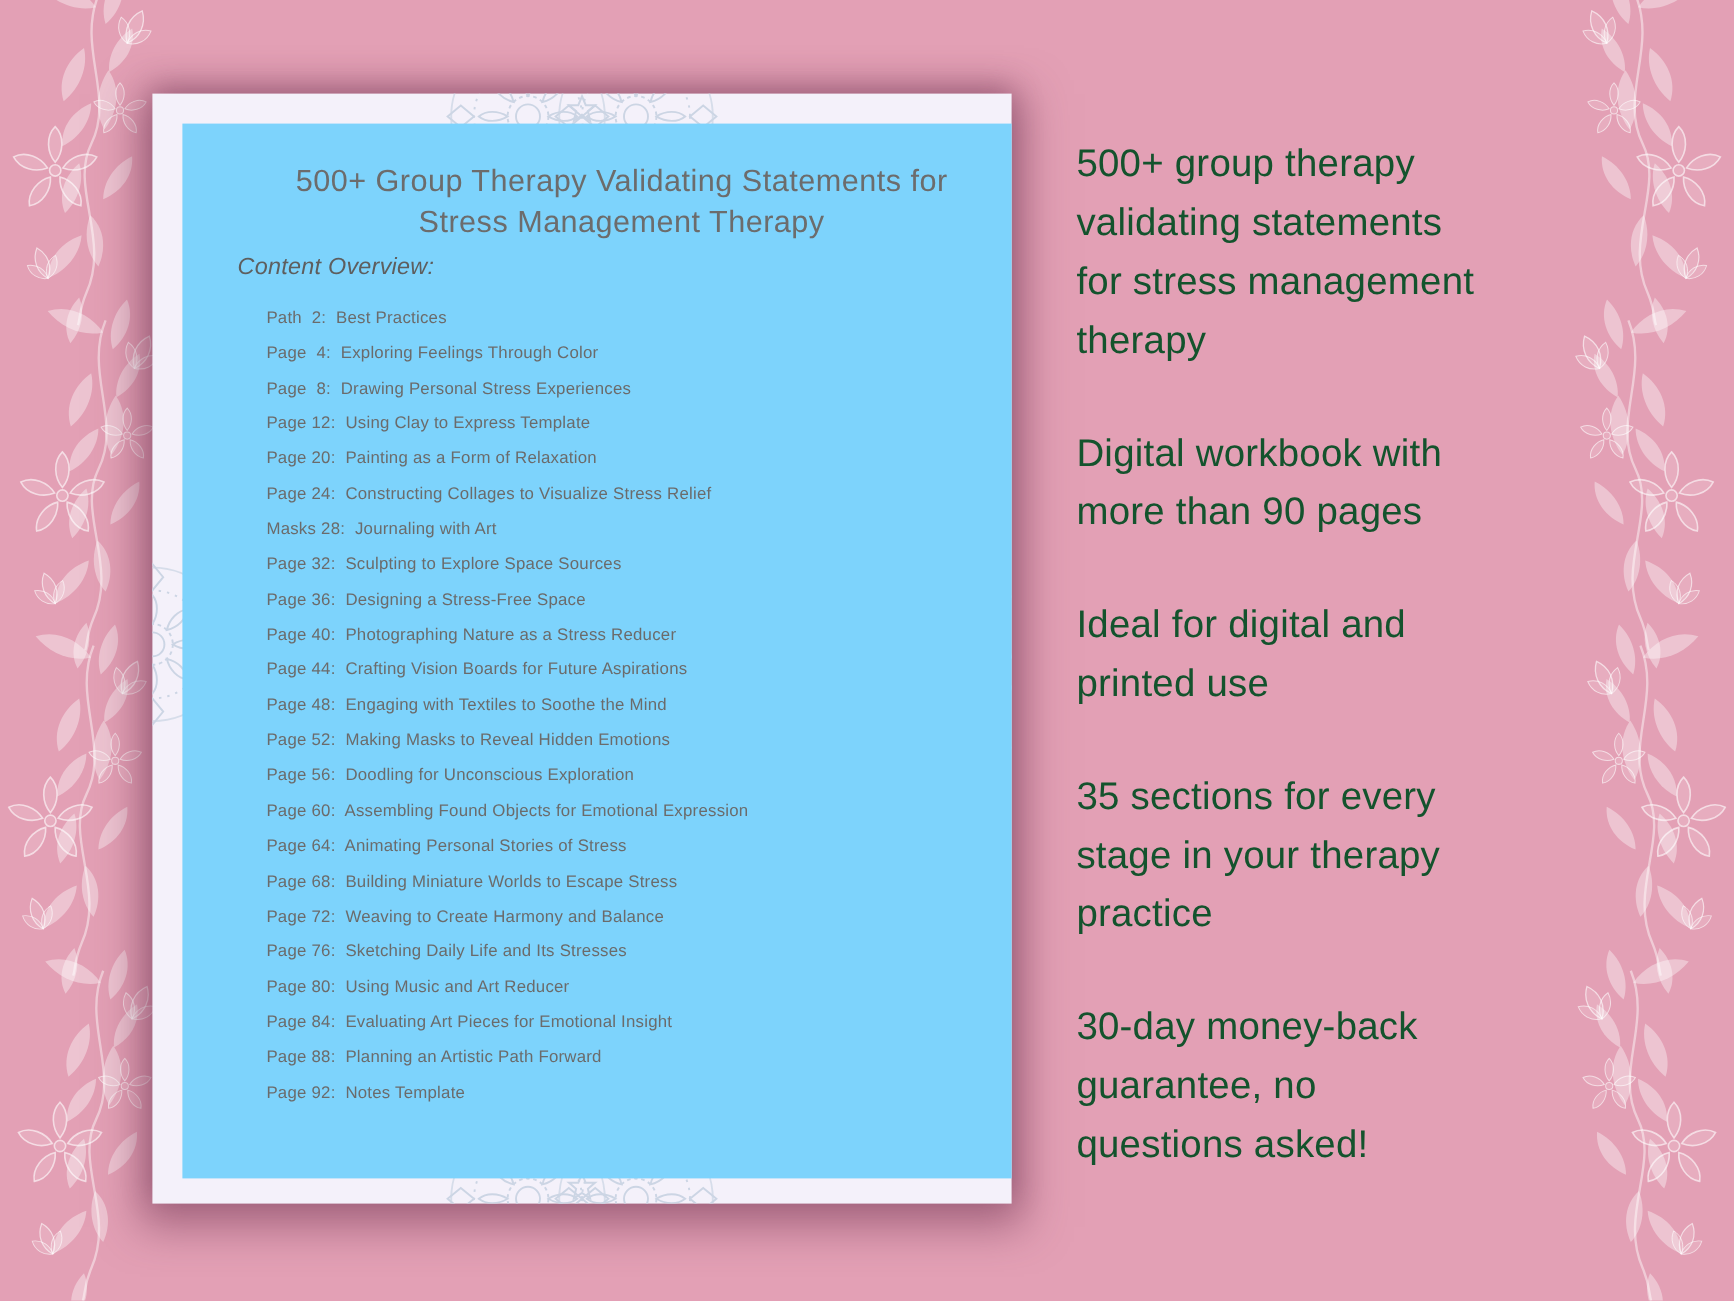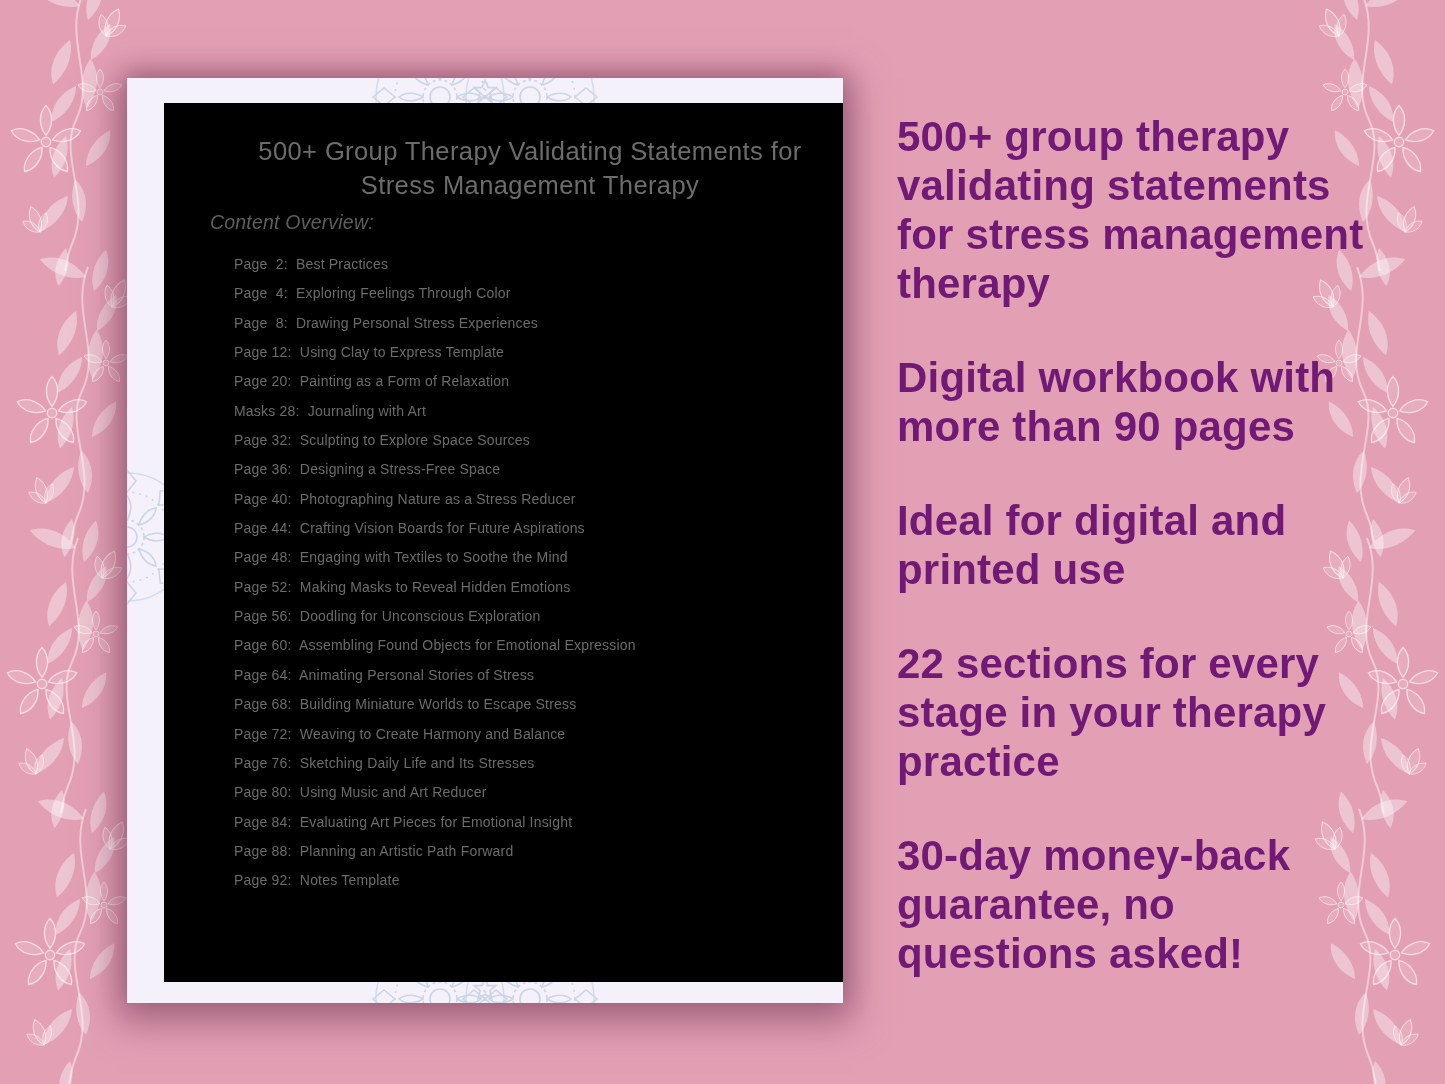--- a/index.html
+++ b/index.html
@@ -19,22 +19,22 @@
   .card{
     position:absolute;left:127px;top:78px;width:716px;height:925px;
     background:#f4f1fa;
     box-shadow:0 10px 34px 10px rgba(110,50,80,0.5), 0 -6px 22px rgba(110,50,80,0.35);
     overflow:hidden;
   }
   .mandala{position:absolute;z-index:1;color:#ccd5e4;}
   .star{position:absolute;z-index:1;color:#ccd5e4;}
 
   .page{
-    position:absolute;left:37px;top:25px;width:732px;height:879px;
-    background:#000000;z-index:2;
+    position:absolute;left:25px;top:25px;width:732px;height:879px;
+    background:#7dd3fc;z-index:2;
   }
   .doc-title{
     position:absolute;top:31px;left:0;width:100%;
     margin:0;text-align:center;
     font-size:25.5px;line-height:34px;font-weight:400;
     letter-spacing:0.4px;color:#6c6c6c;
     white-space:pre-line;
   }
   .overview{
     position:absolute;top:108px;left:46px;
@@ -43,22 +43,22 @@
   .toc{position:absolute;top:147px;left:70px;}
   .toc-row{
     font-size:14px;line-height:29.35px;color:#6b6b6b;
     letter-spacing:0.2px;white-space:pre;
   }
 
   
   .marketing{position:absolute;left:897px;top:112px;width:480px;}
   .mk-p{
     margin:0 0 45px 0;
-    font-size:42px;line-height:49px;font-weight:700;
-    color:#701a75;letter-spacing:0.2px;
+    font-size:32px;line-height:49px;font-weight:400;
+    color:#14532d;letter-spacing:0.2px;
     white-space:pre-line;
   }
 </style>
 </head>
 <body>
 
 <svg width="0" height="0" style="position:absolute" aria-hidden="true">
   <defs>
     <path id="leaf" d="M0,0 C3,-14 15,-26 31,-30 C29,-14 16,-3 0,0 Z"></path>
     <g id="flower5">
@@ -161,25 +161,26 @@
     </svg>
   <svg class="mandala" style="left:658px;top:412px" width="140" height="140" viewBox="-70 -70 140 140">
       <use href="#mandala-sym"></use>
     </svg>
 
   <div class="page">
     <h1 class="doc-title">500+ Group Therapy Validating Statements for
 Stress Management Therapy</h1>
     <div class="overview">Content Overview:</div>
     <div class="toc">
-        <div class="toc-row">Page  2:  Best Practices</div>
+        <div class="toc-row">Path  2:  Best Practices</div>
         <div class="toc-row">Page  4:  Exploring Feelings Through Color</div>
         <div class="toc-row">Page  8:  Drawing Personal Stress Experiences</div>
         <div class="toc-row">Page 12:  Using Clay to Express Template</div>
         <div class="toc-row">Page 20:  Painting as a Form of Relaxation</div>
+        <div class="toc-row">Page 24:  Constructing Collages to Visualize Stress Relief</div>
         <div class="toc-row">Masks 28:  Journaling with Art</div>
         <div class="toc-row">Page 32:  Sculpting to Explore Space Sources</div>
         <div class="toc-row">Page 36:  Designing a Stress-Free Space</div>
         <div class="toc-row">Page 40:  Photographing Nature as a Stress Reducer</div>
         <div class="toc-row">Page 44:  Crafting Vision Boards for Future Aspirations</div>
         <div class="toc-row">Page 48:  Engaging with Textiles to Soothe the Mind</div>
         <div class="toc-row">Page 52:  Making Masks to Reveal Hidden Emotions</div>
         <div class="toc-row">Page 56:  Doodling for Unconscious Exploration</div>
         <div class="toc-row">Page 60:  Assembling Found Objects for Emotional Expression</div>
         <div class="toc-row">Page 64:  Animating Personal Stories of Stress</div>
@@ -196,19 +197,19 @@
 
 <div class="marketing">
     <p class="mk-p">500+ group therapy
 validating statements
 for stress management
 therapy</p>
     <p class="mk-p">Digital workbook with
 more than 90 pages</p>
     <p class="mk-p">Ideal for digital and
 printed use</p>
-    <p class="mk-p">22 sections for every
+    <p class="mk-p">35 sections for every
 stage in your therapy
 practice</p>
     <p class="mk-p">30-day money-back
 guarantee, no
 questions asked!</p>
   </div>
 
 </body></html>

